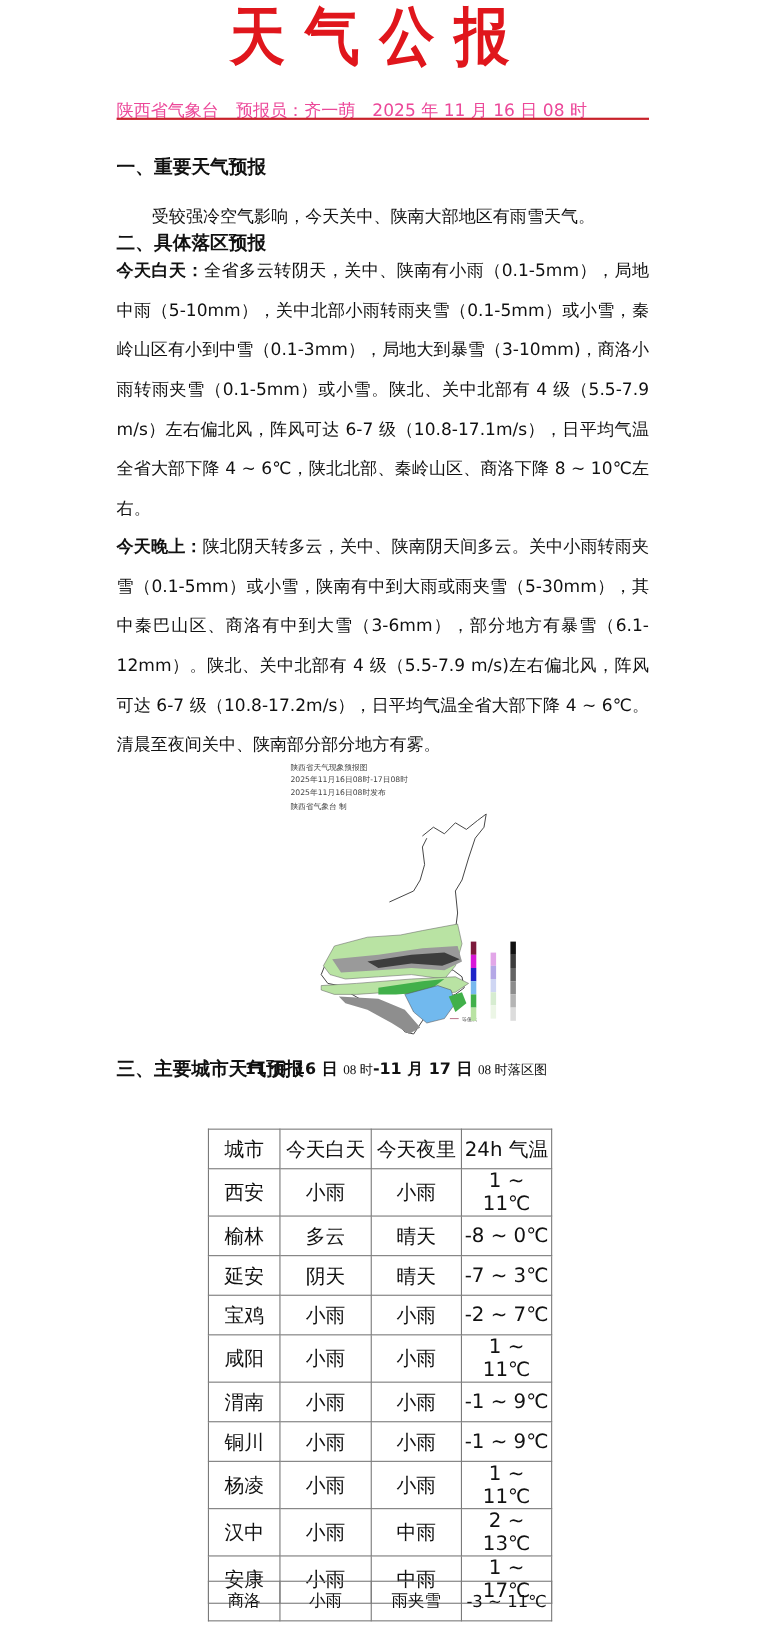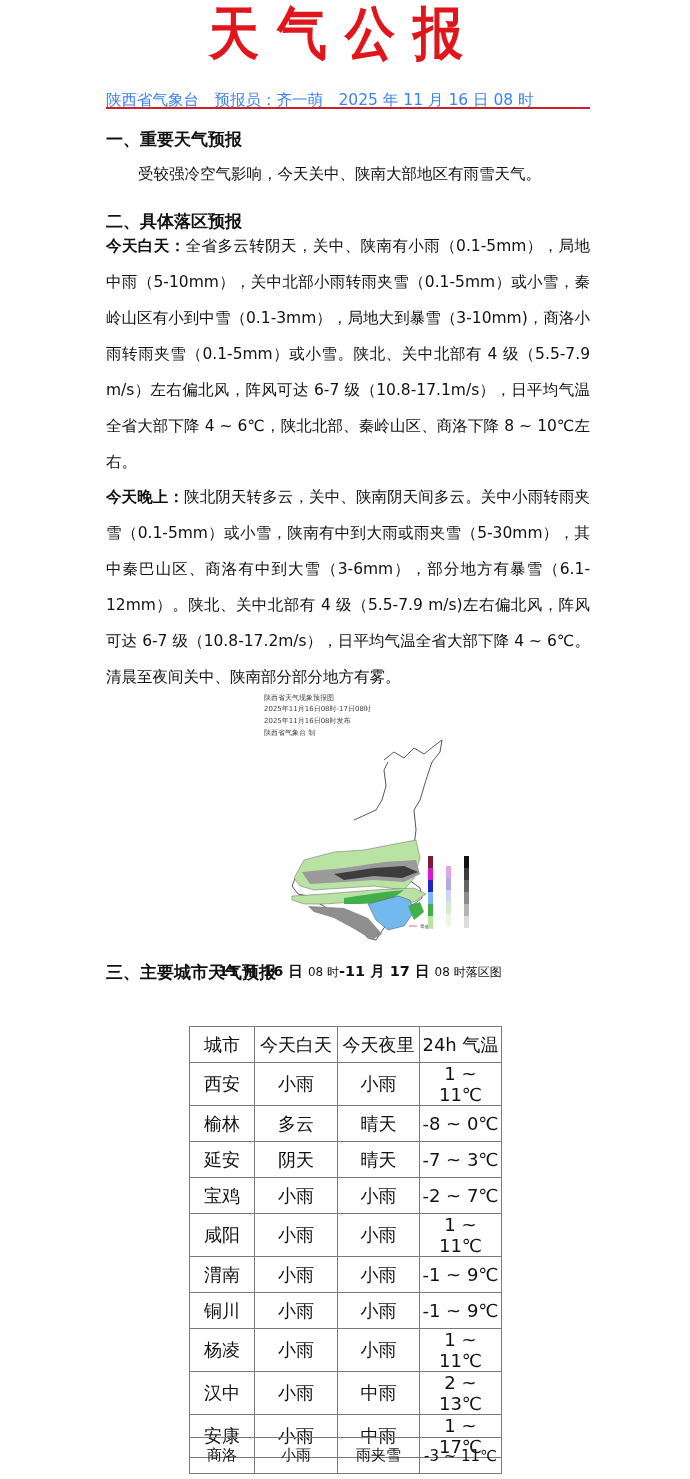--- a/index.html
+++ b/index.html
@@ -2,47 +2,47 @@
 <html><head>
 <meta charset="utf-8">
 <style>
   html, body { margin:0; padding:0; background:#ffffff; }
   body { width:690px; height:1479px; position:relative; overflow:hidden;
          font-family:"DejaVu Sans", "Liberation Sans", sans-serif; color:#111; }
   .title { position:absolute; left:0; top:2px; width:690px; text-align:center;
            font-family:"DejaVu Sans", sans-serif; font-weight:bold; color:#e0161c;
            font-size:50px; letter-spacing:18px; line-height:62px; transform:scaleY(1.15); }
   .byline { position:absolute; left:106px; top:90px; width:484px; font-size:15.5px;
-            line-height:20px; color:#3b82f6; white-space:nowrap; }
+            line-height:20px; color:#ec4899; white-space:nowrap; }
   .byline-rule { position:absolute; left:106px; top:107px; width:484px; height:2px; background:#c8222a; }
   .h { position:absolute; left:106px; font-size:17px; font-weight:bold; line-height:24px; white-space:nowrap; }
   .p { position:absolute; left:106px; width:484px; font-size:15.5px; line-height:36px; text-align:justify; }
-  .indent { left:138px; width:460px; line-height:24px; white-space:nowrap; }
+  .indent { left:138px; width:460px; line-height:24px; white-space:nowrap;margin-top:23px; }
   .lead { font-weight:bold; }
   .map { position:absolute; left:264px; top:690px; width:256px; height:256px; }
   .map-cap { position:absolute; left:264px; width:160px; text-align:left; font-size:7px;
              color:#444; line-height:11px; white-space:nowrap; }
   .caption { position:absolute; left:0; top:962px; width:720px; text-align:center;
              font-size:14.5px; font-weight:bold; white-space:nowrap; }
-  .caption .small { font-size:12px; font-weight:normal; }
+  .caption .small { font-size:12px; font-weight:normal;font-family:Liberation Serif, serif; }
   table.city { position:absolute; left:189px; top:1026px; border-collapse:collapse; font-size:18px; }
   table.city td { border:1px solid #7a7a7a; text-align:center; height:35px; padding:0; }
   table.city tr.thick-top td { border-top:1.6px solid #111; }
   table.city2 { position:absolute; left:189px; top:1437px; border-collapse:collapse; font-size:15px; }
   table.city2 td { border:1px solid #7a7a7a; text-align:center; height:35px; padding:0; }
   .c1 { width:64px; } .c2 { width:82px; } .c3 { width:81px; } .c4 { width:81px; }
 </style>
 </head>
 <body>
 
 <div class="title">天气公报</div>
 <div class="byline">陕西省气象台　预报员：齐一萌　2025 年 11 月 16 日 08 时</div>
 <div class="byline-rule"></div>
 
-<div class="h" style="top:127px">一、重要天气预报</div>
+<div class="h" style="top:140px">一、重要天气预报</div>
 <div class="p indent" style="top:162px">受较强冷空气影响，今天关中、陕南大部地区有雨雪天气。</div>
 
 <div class="h" style="top:209px">二、具体落区预报</div>
 
 <div class="p" style="top:228px">
   <span class="lead">今天白天：</span><span>全省多云转阴天，关中、陕南有小雨（0.1-5mm），局地中雨（5-10mm），关中北部小雨转雨夹雪（0.1-5mm）或小雪，秦岭山区有小到中雪（0.1-3mm），局地大到暴雪（3-10mm)，商洛小雨转雨夹雪（0.1-5mm）或小雪。陕北、关中北部有 4 级（5.5-7.9 m/s）左右偏北风，阵风可达 6-7 级（10.8-17.1m/s），日平均气温全省大部下降 4 ~ 6℃，陕北北部、秦岭山区、商洛下降 8 ~ 10℃左右。</span>
 </div>
 
 <div class="p" style="top:479px">
   <span class="lead">今天晚上：</span><span>陕北阴天转多云，关中、陕南阴天间多云。关中小雨转雨夹雪（0.1-5mm）或小雪，陕南有中到大雨或雨夹雪（5-30mm），其中秦巴山区、商洛有中到大雪（3-6mm），部分地方有暴雪（6.1-12mm）。陕北、关中北部有 4 级（5.5-7.9 m/s)左右偏北风，阵风可达 6-7 级（10.8-17.2m/s），日平均气温全省大部下降 4 ~ 6℃。清晨至夜间关中、陕南部分部分地方有雾。</span>

